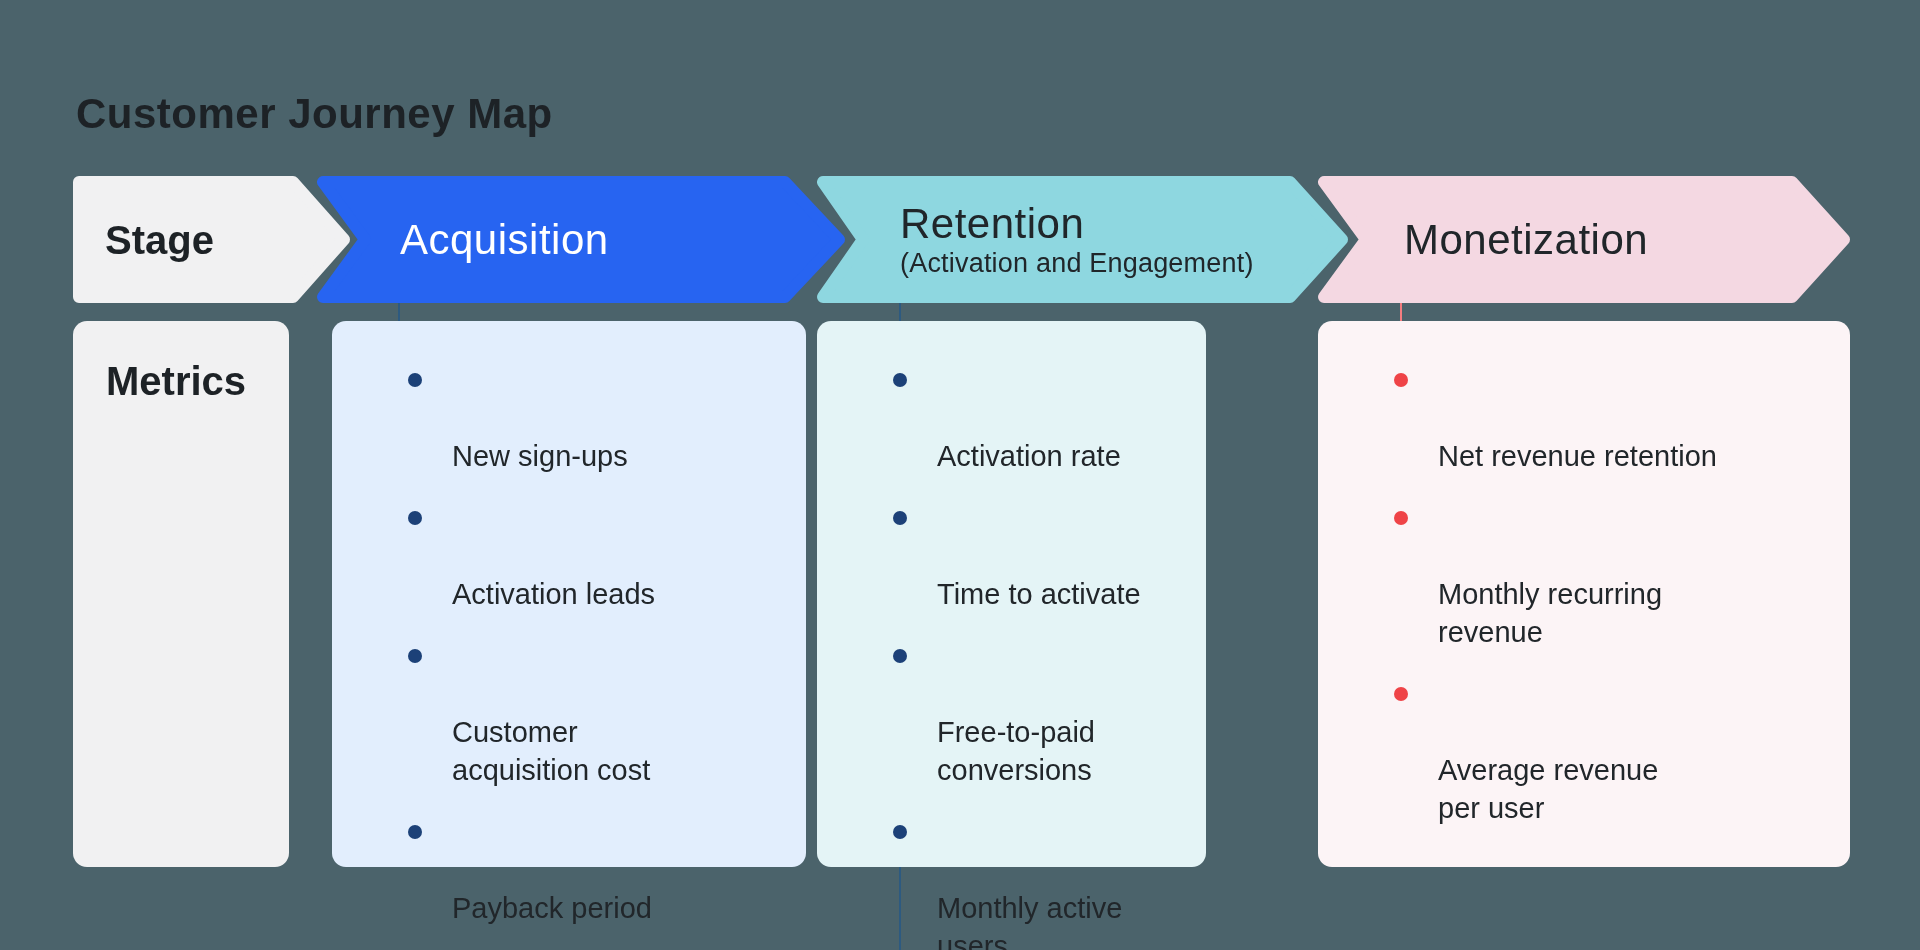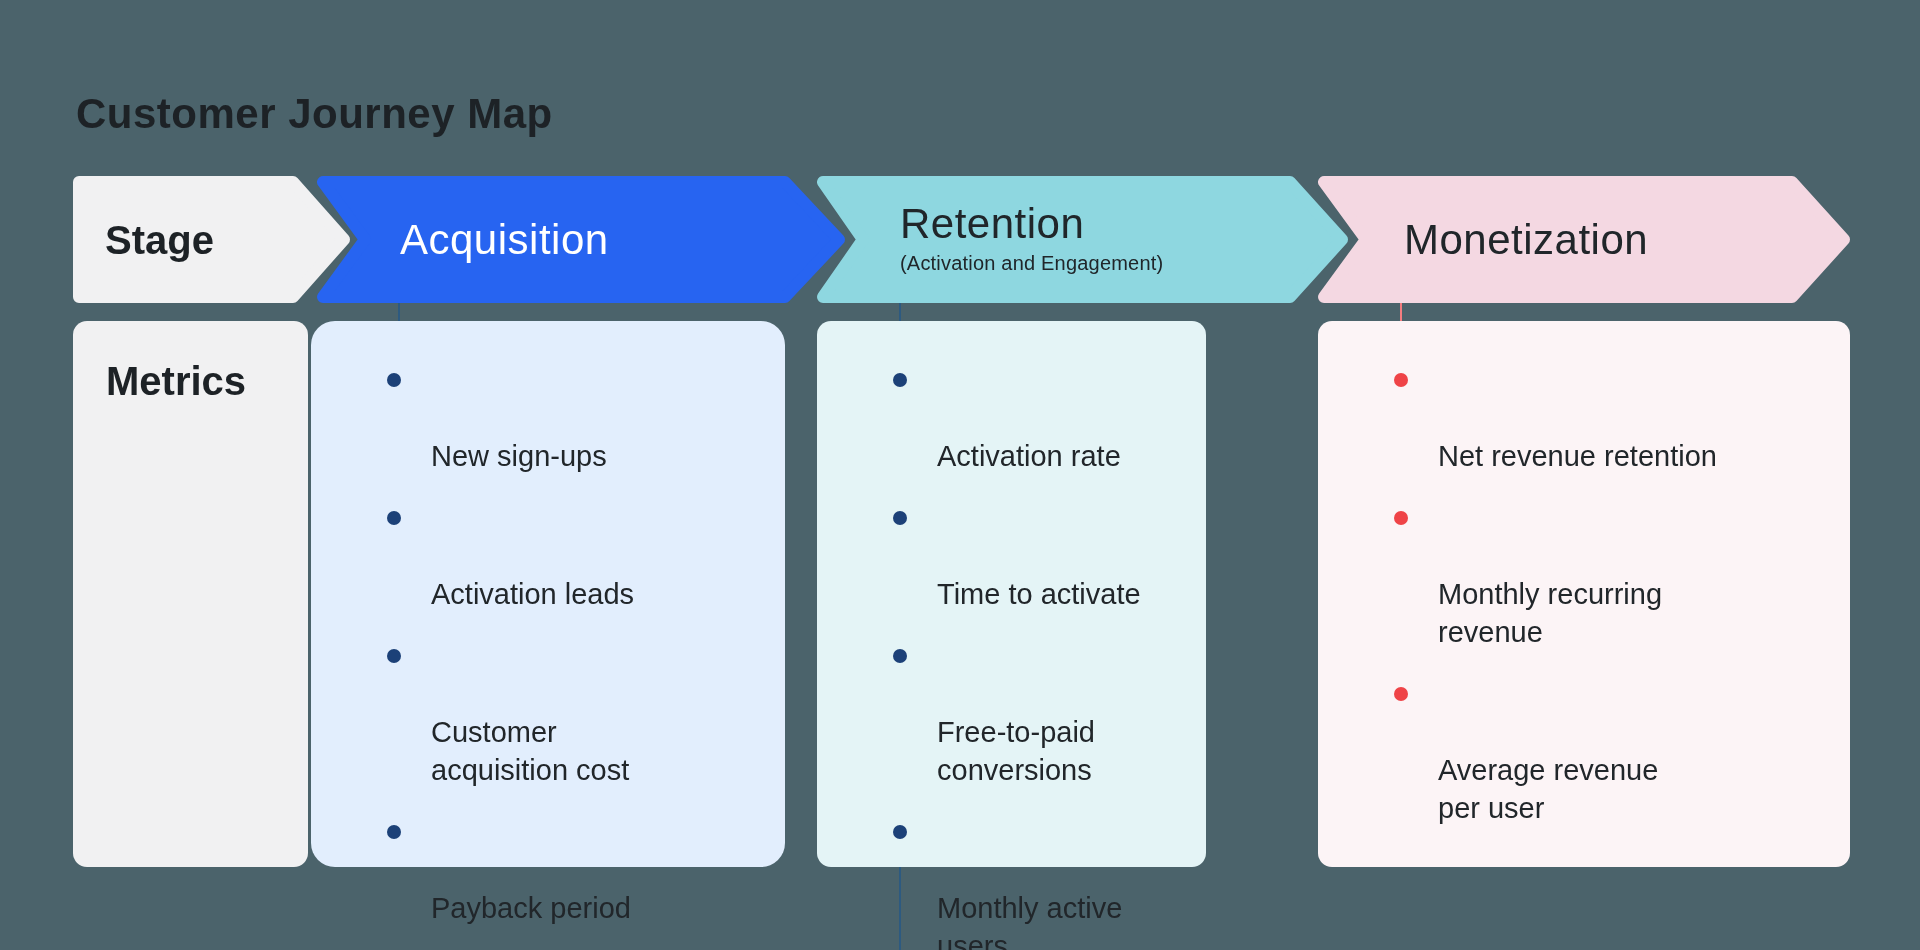--- a/index.html
+++ b/index.html
@@ -15,25 +15,25 @@
     letter-spacing:0.5px;color:var(--text_dark,#1d2226);
   }
   .arrow{position:absolute;top:176px;height:127px;}
   .arrow svg{position:absolute;left:0;top:0;display:block;}
   .arrow .arrow-label-box{
     position:absolute;left:0;top:0;height:100%;width:100%;
     display:flex;flex-direction:column;justify-content:center;
   }
   .stage-head-label{font-size:40px;font-weight:700;color:var(--text_dark,#1d2226);line-height:40px;}
   .arrow-label{font-size:42px;line-height:46px;font-weight:400;letter-spacing:0.5px;}
-  .arrow-sublabel{font-size:20px;line-height:32px;font-weight:400;letter-spacing:0.2px;}
+  .arrow-sublabel{font-size:27px;line-height:32px;font-weight:400;letter-spacing:0.2px;}
   .card{
     position:absolute;top:321px;height:546px;border-radius:14px;box-sizing:border-box;
   }
-  .row-label-card{left:73px;width:235px;background:var(--neutral_fill,#f1f1f2);padding:38px 0 0 33px;}
+  .row-label-card{left:73px;width:216px;background:var(--neutral_fill,#f1f1f2);padding:38px 0 0 33px;}
   .metrics-title{font-size:40px;font-weight:700;color:var(--text_dark,#1d2226);line-height:44px;}
   ul.metric-list{list-style:none;margin:0;padding:40px 20px 0 0;}
   ul.metric-list li{
     position:relative;padding-left:120px;margin:0 0 24px 0;
     font-size:29px;line-height:38px;color:var(--body_text,#21262a);
     white-space:pre-line;
   }
   .bullet-dot{
     position:absolute;left:76px;top:12px;width:14px;height:14px;border-radius:50%;
     background:var(--dot,#1c4178);
@@ -69,21 +69,21 @@
   <div class="stage-col" style="--arrow: #2764f1; --label: #ffffff; --card: #e2eefd; --line: #2d5a80; --dot: #1c4178;">
     <div class="arrow" style="left:317px;width:528px;">
       <svg width="528" height="127" viewBox="0 0 528 127">
         <polygon class="arrow-poly" points="6,6 468,6 522,63.5 468,121 6,121 48,63.5"></polygon>
       </svg>
       <div class="arrow-label-box" style="padding-left:83px;">
         <span class="arrow-label">Acquisition</span>
       </div>
     </div>
     <div class="connector" style="left: 398px; height: 529px;"></div>
-    <div class="card" style="left:311px;width:474px;border-radius:24px;">
+    <div class="card" style="left:332px;width:474px;">
       <ul class="metric-list">
 
           <li>
             <span class="bullet-dot"></span>
             <span>New sign-ups</span>
           </li>
 
           <li>
             <span class="bullet-dot"></span>
             <span>Activation leads</span>

